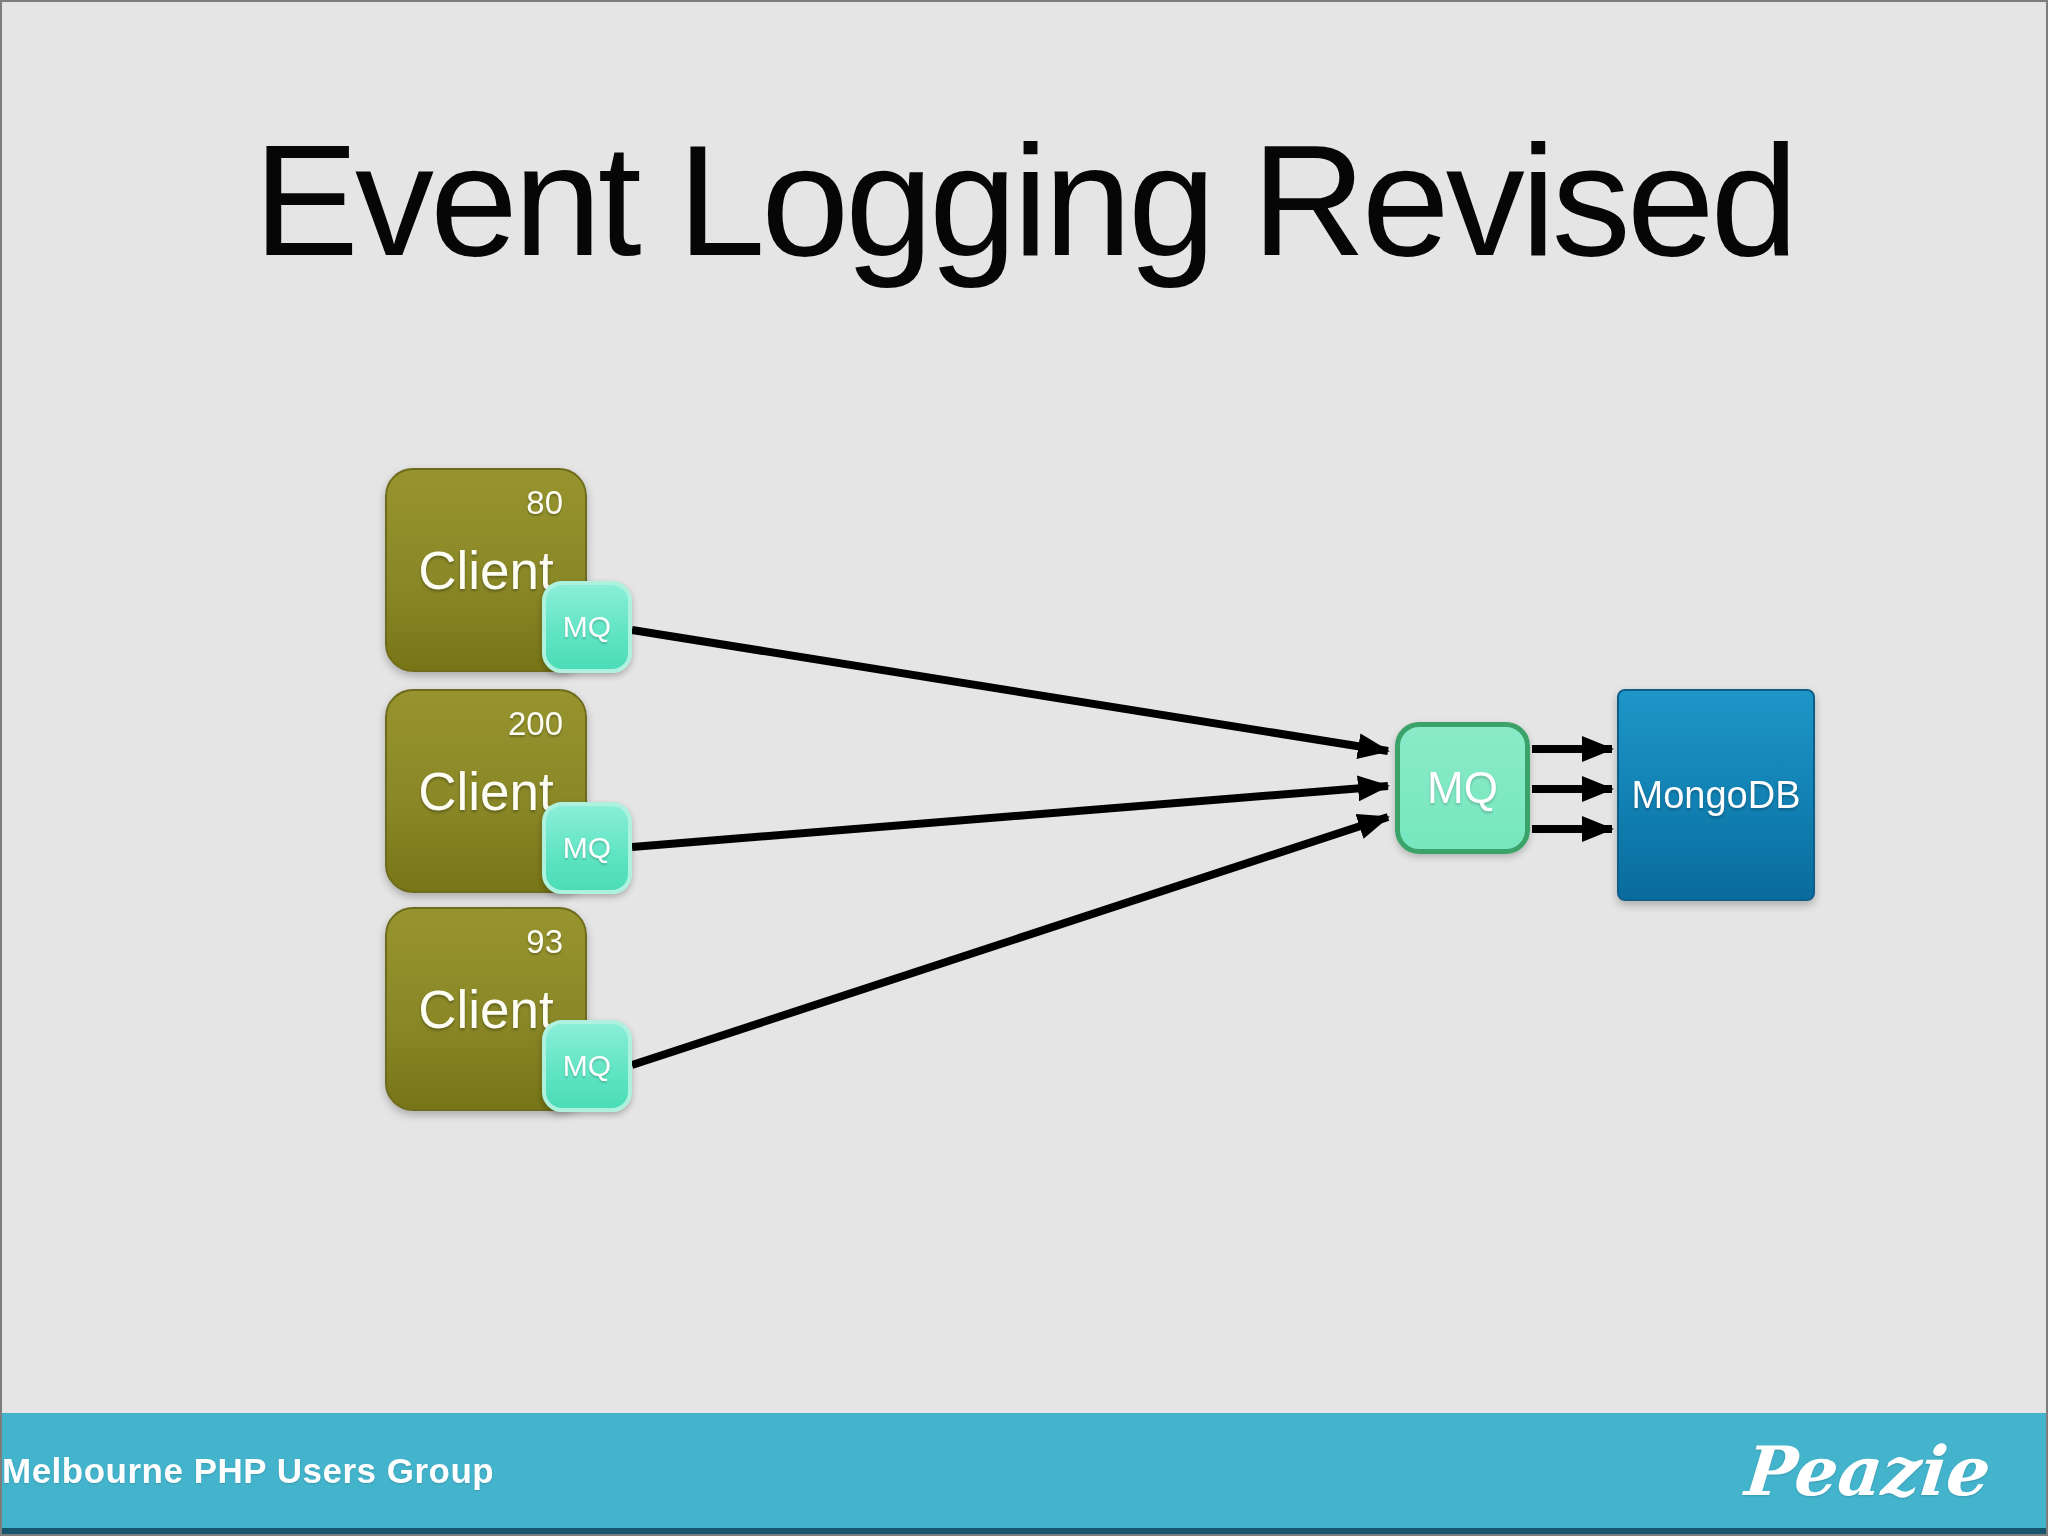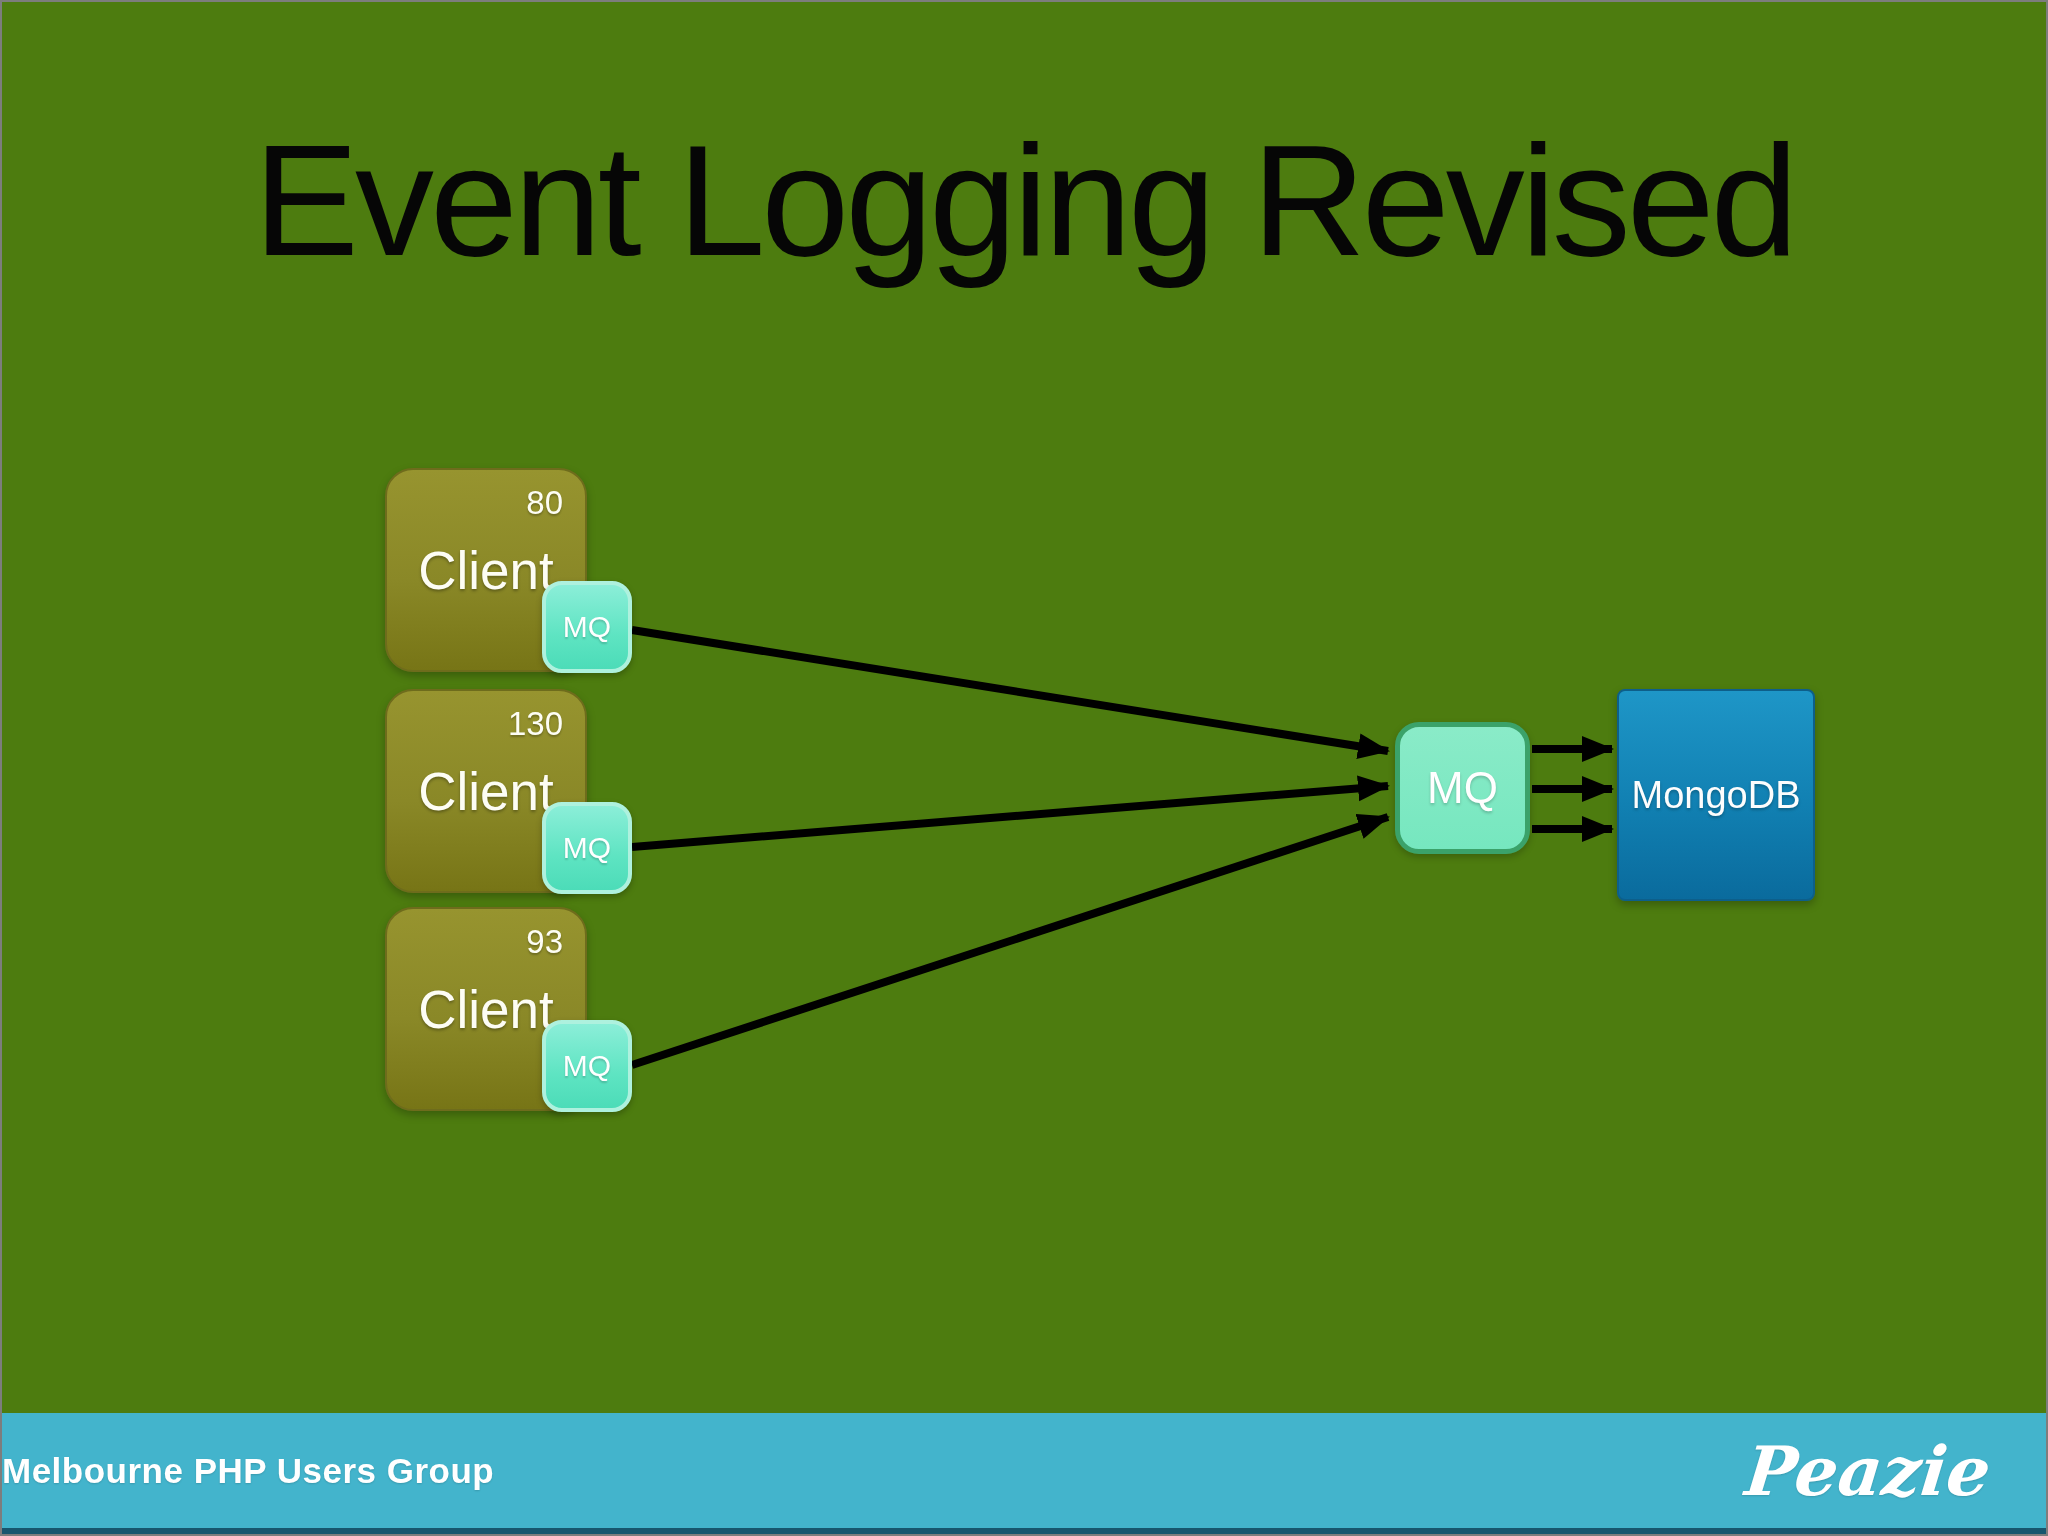--- a/index.html
+++ b/index.html
@@ -1,20 +1,20 @@
 <!DOCTYPE html>
 <html><head>
 <meta charset="utf-8">
 <style>
   html,body{margin:0;padding:0;background:#fff;}
   .slide{
     position:relative;
     width:2048px;height:1536px;
     box-sizing:border-box;
-    background:#4d7c0f;
+    background:#e5e5e5;
     border:2px solid #7d7d7d;
     overflow:hidden;
     font-family:"Liberation Sans", sans-serif;
   }
   .title{
     position:absolute;
     top:112px;left:0;width:100%;
     text-align:center;
     font-size:158px;
     font-weight:300;
@@ -156,21 +156,21 @@
     </g>
   </svg>
 
   <div class="client-box client-1">
     <span class="client-count">80</span>
     <span class="client-label">Client</span>
     <div class="mq-chip">MQ</div>
   </div>
 
   <div class="client-box client-2">
-    <span class="client-count">130</span>
+    <span class="client-count">200</span>
     <span class="client-label">Client</span>
     <div class="mq-chip">MQ</div>
   </div>
 
   <div class="client-box client-3">
     <span class="client-count">93</span>
     <span class="client-label">Client</span>
     <div class="mq-chip">MQ</div>
   </div>
 

